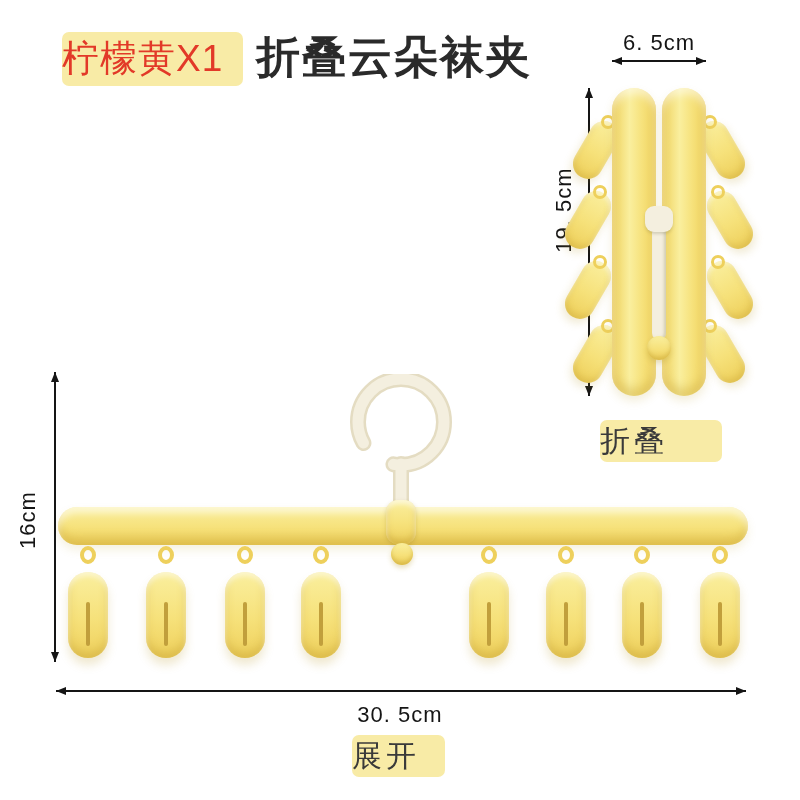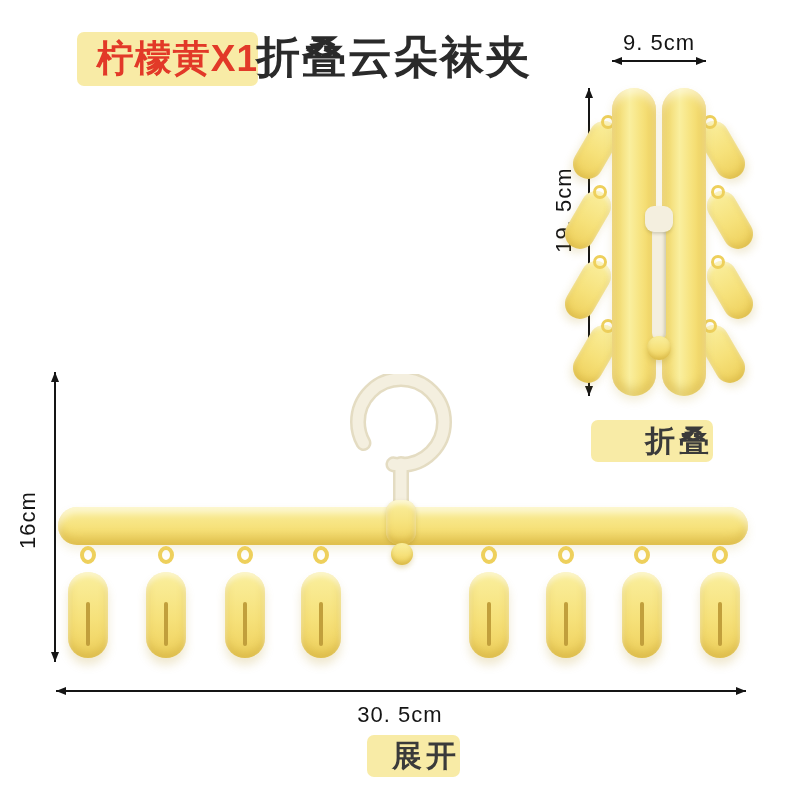--- a/index.html
+++ b/index.html
@@ -1,25 +1,25 @@
 <!DOCTYPE html>
 <html style="--badge-bg: #f8eba6; --badge-red: #e23928; --title-color: #2a2a2a; --state-badge-text: #3a3a3a; --product-yellow-light: #faef9e; --product-yellow: #f6e17a; --product-yellow-dark: #eed05c; --clip-slit: #c19f3c; --hook-cream: #f4efdf; --hook-cream-edge: #e4dcc2; --dimension-color: #151515;"><head>
 <meta charset="utf-8">
 <style>
   * { margin:0; padding:0; box-sizing:border-box; }
   html,body { background:#ffffff; }
   body { font-family:"Liberation Sans","DejaVu Sans",sans-serif; }
   .canvas { position:relative; width:800px; height:800px; background:#ffffff; overflow:hidden; margin:0 auto; }
 
   
-  .tag { position:absolute; background:var(--badge-bg,#f8eba6); display:flex; align-items:center; justify-content:flex-end; font-weight:bold; border-radius:7px;margin-left:15px; }
+  .tag { position:absolute; background:var(--badge-bg,#f8eba6); display:flex; align-items:center; justify-content:flex-start; font-weight:normal; border-radius:7px; }
   .variant-badge { left:62px; top:32px; width:181px; height:54px; font-size:37px; color:var(--badge-red,#e23928); letter-spacing:1px; }
   .page-title { position:absolute; left:256px; top:30px; font-size:44px; line-height:54px; font-weight:800; color:var(--title-color,#2a2a2a); letter-spacing:2px; }
   .state-badge { font-size:30px; color:var(--state-badge-text,#3a3a3a); letter-spacing:4px; }
-  .badge-folded { left:576px; top:420px; width:122px; height:42px; }
+  .badge-folded { left:600px; top:420px; width:122px; height:42px; }
   .badge-expanded { left:352px; top:735px; width:93px; height:42px; }
 
   .dim-label { position:absolute; color:var(--dimension-color,#151515); font-size:22px; text-align:center; letter-spacing:1px; }
   .vertical { transform:rotate(-90deg); }
 
   
   .h-dim { position:absolute; height:2px; background:var(--dimension-color,#151515); }
   .h-dim::before { content:""; position:absolute; left:0; top:-3px; border-top:4px solid transparent; border-bottom:4px solid transparent; border-right:10px solid var(--dimension-color,#151515); }
   .h-dim::after  { content:""; position:absolute; right:0; top:-3px; border-top:4px solid transparent; border-bottom:4px solid transparent; border-left:10px solid var(--dimension-color,#151515); }
   .v-dim { position:absolute; width:2px; background:var(--dimension-color,#151515); }
@@ -58,21 +58,21 @@
 </head>
 <body>
 
 <div class="canvas">
 
   <div class="tag variant-badge">
     <span>柠檬黄X1</span>
   </div>
   <div class="page-title">折叠云朵袜夹</div>
 
-  <div class="dim-label" style="left:604px;top:30px;width:110px;">9. 5cm</div>
+  <div class="dim-label" style="left:604px;top:30px;width:110px;">6. 5cm</div>
   <div class="h-dim" style="left:612px;top:60px;width:94px;"></div>
   <div class="dim-label vertical" style="left:509px;top:197px;width:110px;height:26px;line-height:26px;">19. 5cm</div>
   <div class="v-dim" style="left:588px;top:88px;height:308px;"></div>
 
   <div class="fclip ygrad-v" style="left:581px;top:119px;transform:rotate(30deg);"></div>
   <div class="fclip ygrad-v" style="left:573px;top:189px;transform:rotate(30deg);"></div>
   <div class="fclip ygrad-v" style="left:573px;top:259px;transform:rotate(30deg);"></div>
   <div class="fclip ygrad-v" style="left:581px;top:323px;transform:rotate(30deg);"></div>
   <div class="fclip ygrad-v" style="left:707px;top:119px;transform:rotate(-30deg);"></div>
   <div class="fclip ygrad-v" style="left:715px;top:189px;transform:rotate(-30deg);"></div>

